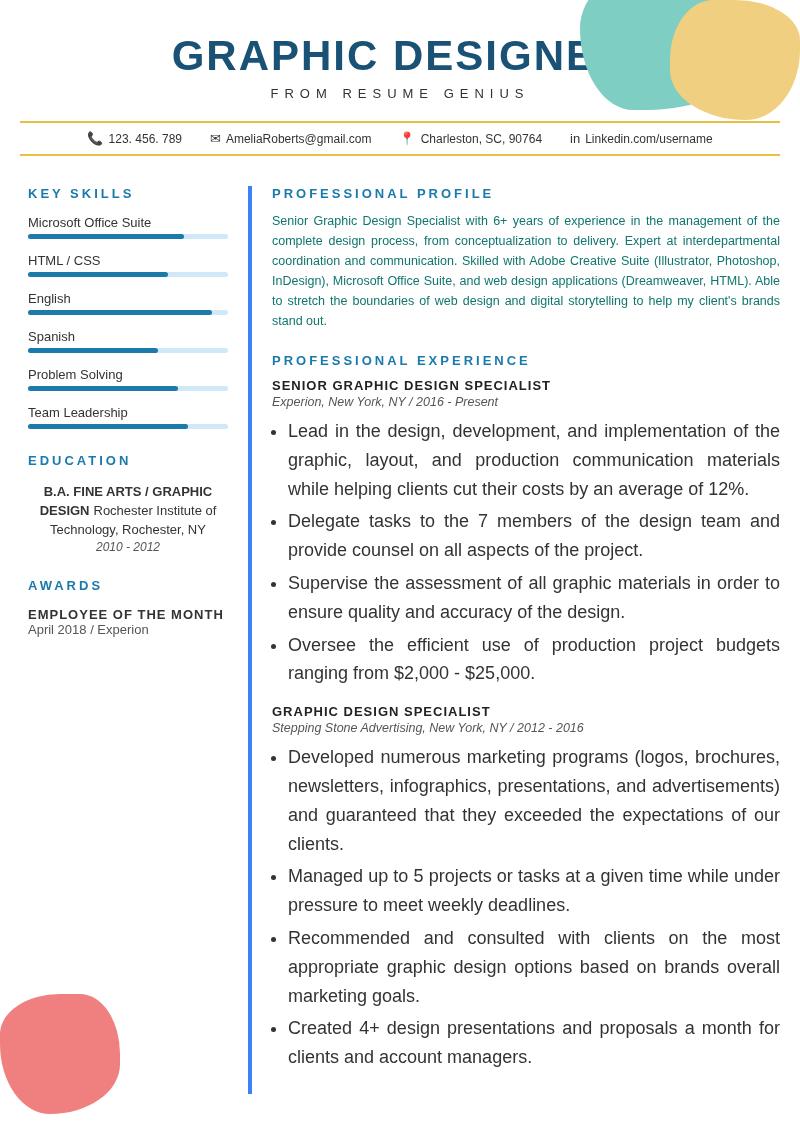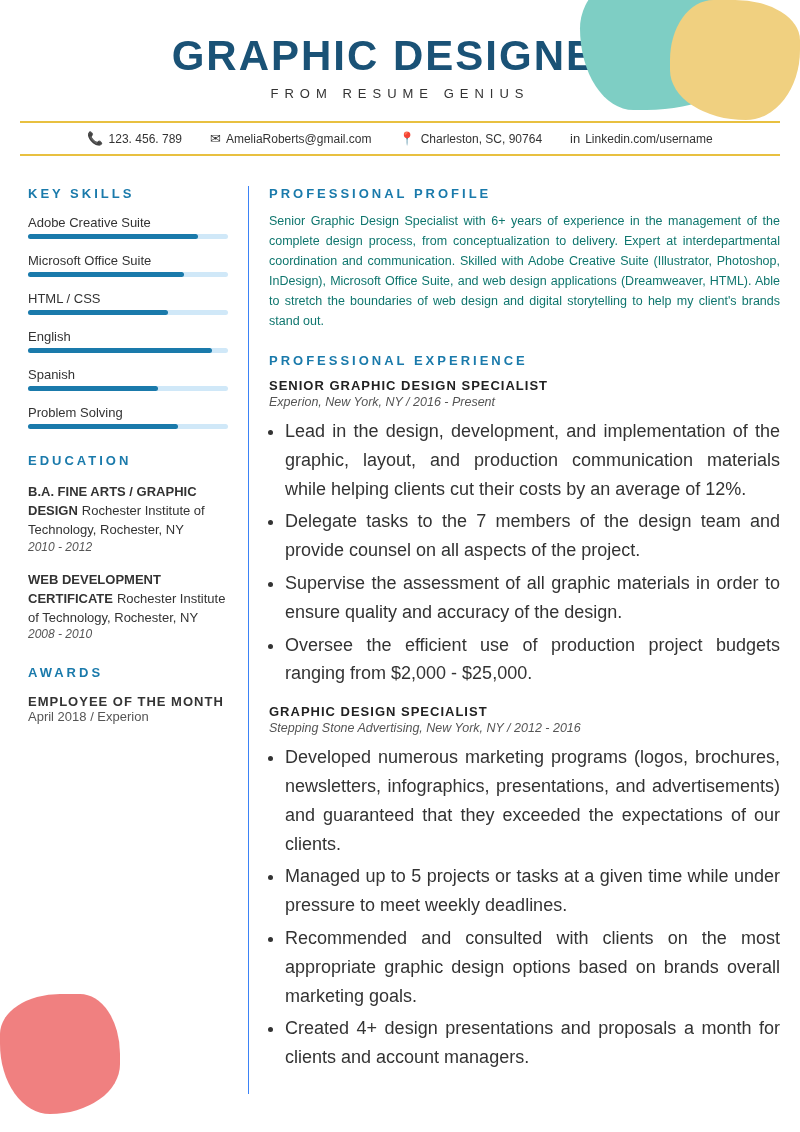--- a/index.html
+++ b/index.html
@@ -139,20 +139,21 @@
       height: 5px;
       background: #1a7aab;
       border-radius: 3px;
     }
 
     .education-section {
       margin-top: 24px;
     }
     .edu-entry {
       margin-bottom: 16px;
+      text-align: center;
     }
     .edu-degree {
       font-size: 13px;
       font-weight: 700;
       color: #333;
       font-family: Arial, sans-serif;
       line-height: 1.4;
     }
     .edu-school {
       font-size: 13px;
@@ -182,21 +183,21 @@
     .award-detail {
       font-size: 13px;
       color: #555;
       font-family: Arial, sans-serif;
     }
 
     
     .main-content {
       flex: 1;
       padding-left: 20px;
-      border-left: 1px solid #3b82f6;
+      border-left: 4px solid #3b82f6;
     }
 
     .main-section {
       margin-bottom: 22px;
     }
 
     .main-section-title {
       font-size: 13px;
       font-weight: 700;
       color: #1a7aab;
@@ -280,26 +281,20 @@
   </div>
 
   <div class="main-layout">
 
     <div class="sidebar">
 
       <div>
         <div class="section-title">KEY SKILLS</div>
         <div id="skills-container">
             <div class="skill-item">
-      <div class="skill-name">Adobe Creative Suite</div>
-      <div class="skill-bar-bg">
-        <div class="skill-bar-fill" style="width:85%"></div>
-      </div>
-    </div>
-            <div class="skill-item">
       <div class="skill-name">Microsoft Office Suite</div>
       <div class="skill-bar-bg">
         <div class="skill-bar-fill" style="width:78%"></div>
       </div>
     </div>
             <div class="skill-item">
       <div class="skill-name">HTML / CSS</div>
       <div class="skill-bar-bg">
         <div class="skill-bar-fill" style="width:70%"></div>
       </div>
@@ -313,41 +308,40 @@
             <div class="skill-item">
       <div class="skill-name">Spanish</div>
       <div class="skill-bar-bg">
         <div class="skill-bar-fill" style="width:65%"></div>
       </div>
     </div>
             <div class="skill-item">
       <div class="skill-name">Problem Solving</div>
       <div class="skill-bar-bg">
         <div class="skill-bar-fill" style="width:75%"></div>
+      </div>
+    </div>
+            <div class="skill-item">
+      <div class="skill-name">Team Leadership</div>
+      <div class="skill-bar-bg">
+        <div class="skill-bar-fill" style="width:80%"></div>
       </div>
     </div>
           </div>
       </div>
 
       <div class="education-section">
         <div class="section-title">EDUCATION</div>
         <div id="education-container">
             <div class="edu-entry">
       <div>
         <span class="edu-degree">B.A. FINE ARTS / GRAPHIC DESIGN</span>
         <span class="edu-school"> Rochester Institute of Technology, Rochester, NY</span>
       </div>
       <div class="edu-years">2010 - 2012</div>
-    </div>
-            <div class="edu-entry">
-      <div>
-        <span class="edu-degree">WEB DEVELOPMENT CERTIFICATE</span>
-        <span class="edu-school"> Rochester Institute of Technology, Rochester, NY</span>
-      </div>
-      <div class="edu-years">2008 - 2010</div>
     </div>
           </div>
       </div>
 
       <div class="awards-section">
         <div class="section-title">AWARDS</div>
         <div id="awards-container">
             <div>
       <div class="award-name">EMPLOYEE OF THE MONTH</div>
       <div class="award-detail">April 2018 / Experion</div>

